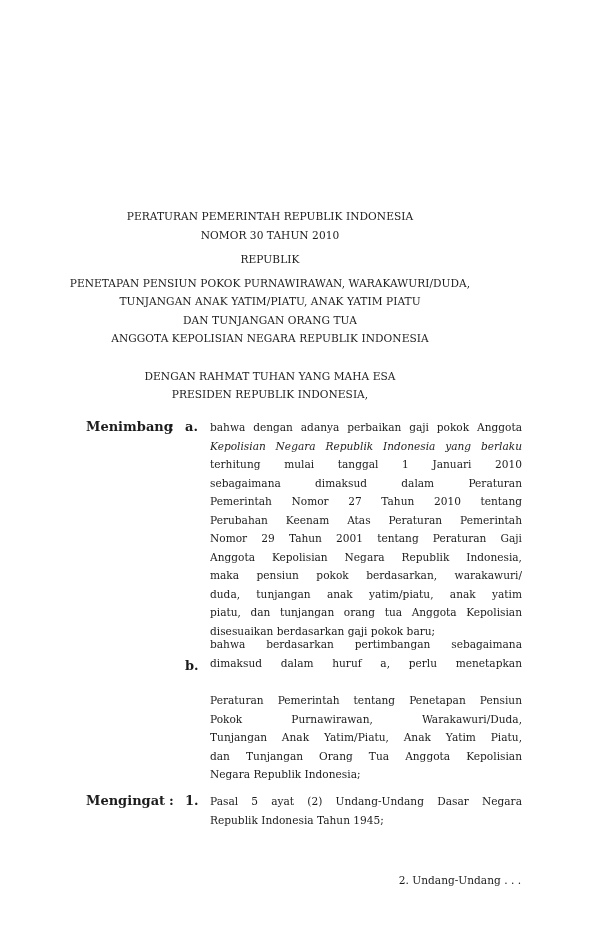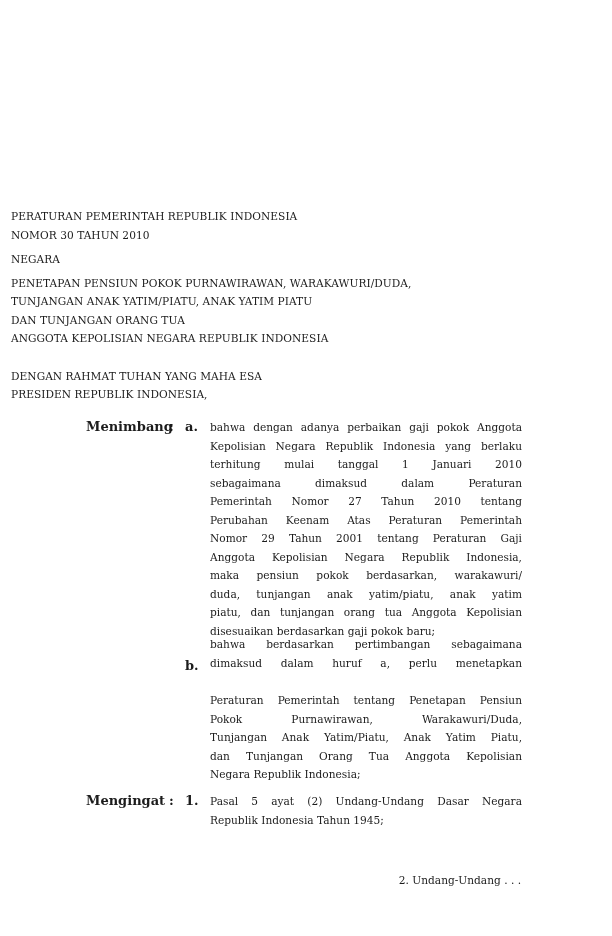--- a/index.html
+++ b/index.html
@@ -1,51 +1,51 @@
 <!DOCTYPE html>
 <html><head>
 <meta charset="utf-8">
 <style>
   html, body { margin: 0; padding: 0; background: #ffffff; }
   body { width: 612px; height: 936px; position: relative; overflow: hidden;
          font-family: "DejaVu Serif", "Liberation Serif", serif; color: #1c1c1c; }
   .page { position: absolute; left: 0; top: 0; width: 612px; height: 936px; background: #fff; }
-  .center-line { position: absolute; left: 0; width: 540px; text-align: left;
-                 font-size: 10.6px; line-height: 18px; white-space: nowrap; letter-spacing: 0.05px; margin-left: 11px; }
+  .center-line { position: absolute; left: 0; width: 540px; text-align: center;
+                 font-size: 10.6px; line-height: 18px; white-space: nowrap; letter-spacing: 0.05px; }
   .label { position: absolute; font-size: 13px; line-height: 18.5px; white-space: nowrap; font-weight: bold; }
   .para { position: absolute; left: 210px; width: 312px; font-size: 10.6px; line-height: 18.5px;
           text-align: justify; }
   .para .ln { display: block; text-align: justify; text-align-last: justify; height: 18.5px; white-space: nowrap; }
   .para .ln.last { text-align-last: left; }
   .footer { position: absolute; right: 91px; top: 871px; font-size: 10.6px; line-height: 18px; white-space: nowrap; }
 </style>
 </head>
 <body>
 
 <div class="page">
 
   <div class="center-line" style="top:207px;">PERATURAN PEMERINTAH REPUBLIK INDONESIA</div>
   <div class="center-line" style="top:226px;">NOMOR 30 TAHUN 2010</div>
-  <div class="center-line" style="top:250px;">NEGARA</div>
+  <div class="center-line" style="top:250px;">REPUBLIK</div>
 
   <div class="center-line" style="top:274px;">PENETAPAN PENSIUN POKOK PURNAWIRAWAN, WARAKAWURI/DUDA,</div>
   <div class="center-line" style="top:292px;">TUNJANGAN ANAK YATIM/PIATU, ANAK YATIM PIATU</div>
   <div class="center-line" style="top:311px;">DAN TUNJANGAN ORANG TUA</div>
   <div class="center-line" style="top:329px;">ANGGOTA KEPOLISIAN NEGARA REPUBLIK INDONESIA</div>
 
   <div class="center-line" style="top:367px;">DENGAN RAHMAT TUHAN YANG MAHA ESA</div>
   <div class="center-line" style="top:385px;">PRESIDEN REPUBLIK INDONESIA,</div>
 
   <div class="label" style="left:86px; top:418px;">Menimbang</div>
   <div class="label" style="left:169px; top:418px;">:</div>
   <div class="label" style="left:185px; top:418px;">a.</div>
 
   <div class="para" style="top:418px;">
     <span class="ln" style="white-space: normal; overflow: hidden;">bahwa dengan adanya perbaikan gaji pokok Anggota</span>
-    <span class="ln" style="white-space: normal; overflow: hidden;">Kepolisian  Negara Republik Indonesia yang berlaku</span>
+    <span class="ln" style="white-space: normal; overflow: hidden; font-style: italic;">Kepolisian  Negara Republik Indonesia yang berlaku</span>
     <span class="ln" style="white-space: normal; overflow: hidden;">terhitung mulai tanggal 1 Januari 2010</span>
     <span class="ln" style="white-space: normal; overflow: hidden;">sebagaimana dimaksud dalam Peraturan</span>
     <span class="ln" style="white-space: normal; overflow: hidden;">Pemerintah Nomor 27 Tahun 2010 tentang</span>
     <span class="ln" style="white-space: normal; overflow: hidden;">Perubahan Keenam Atas Peraturan Pemerintah</span>
     <span class="ln" style="white-space: normal; overflow: hidden;">Nomor 29 Tahun 2001 tentang Peraturan Gaji</span>
     <span class="ln" style="white-space: normal; overflow: hidden;">Anggota Kepolisian Negara Republik Indonesia,</span>
     <span class="ln" style="white-space: normal; overflow: hidden;">maka pensiun pokok berdasarkan, warakawuri/</span>
     <span class="ln" style="white-space: normal; overflow: hidden;">duda, tunjangan anak yatim/piatu, anak yatim</span>
     <span class="ln" style="white-space: normal; overflow: hidden;">piatu, dan tunjangan orang tua Anggota Kepolisian</span>
     <span class="ln last">disesuaikan berdasarkan gaji pokok baru;</span>

